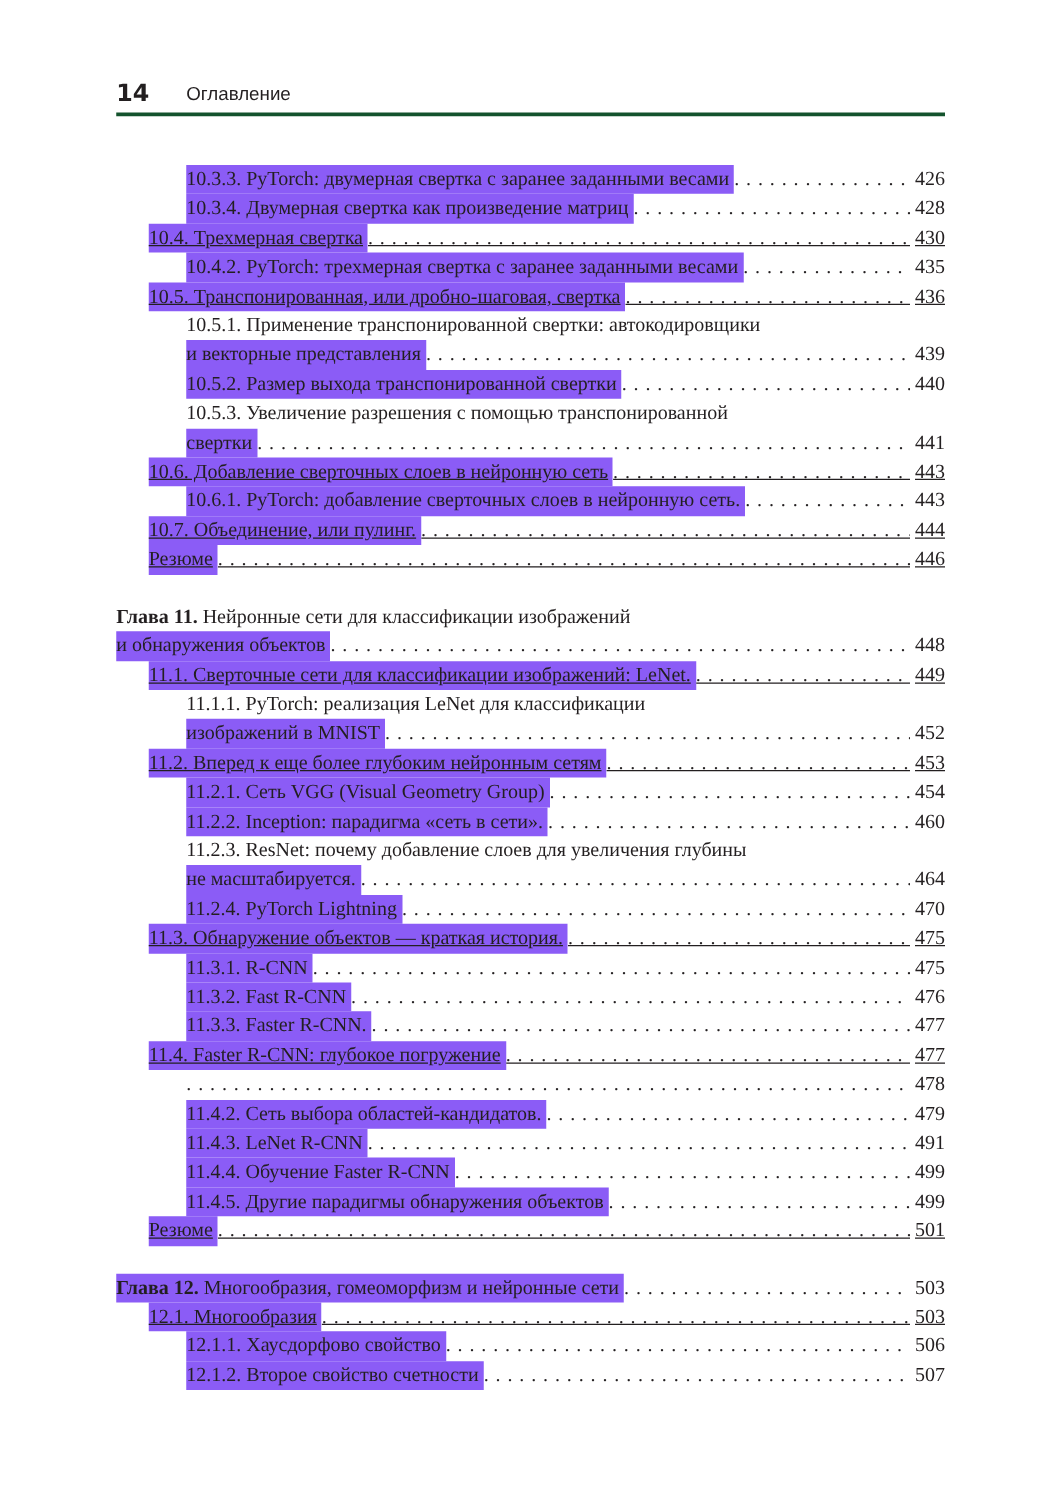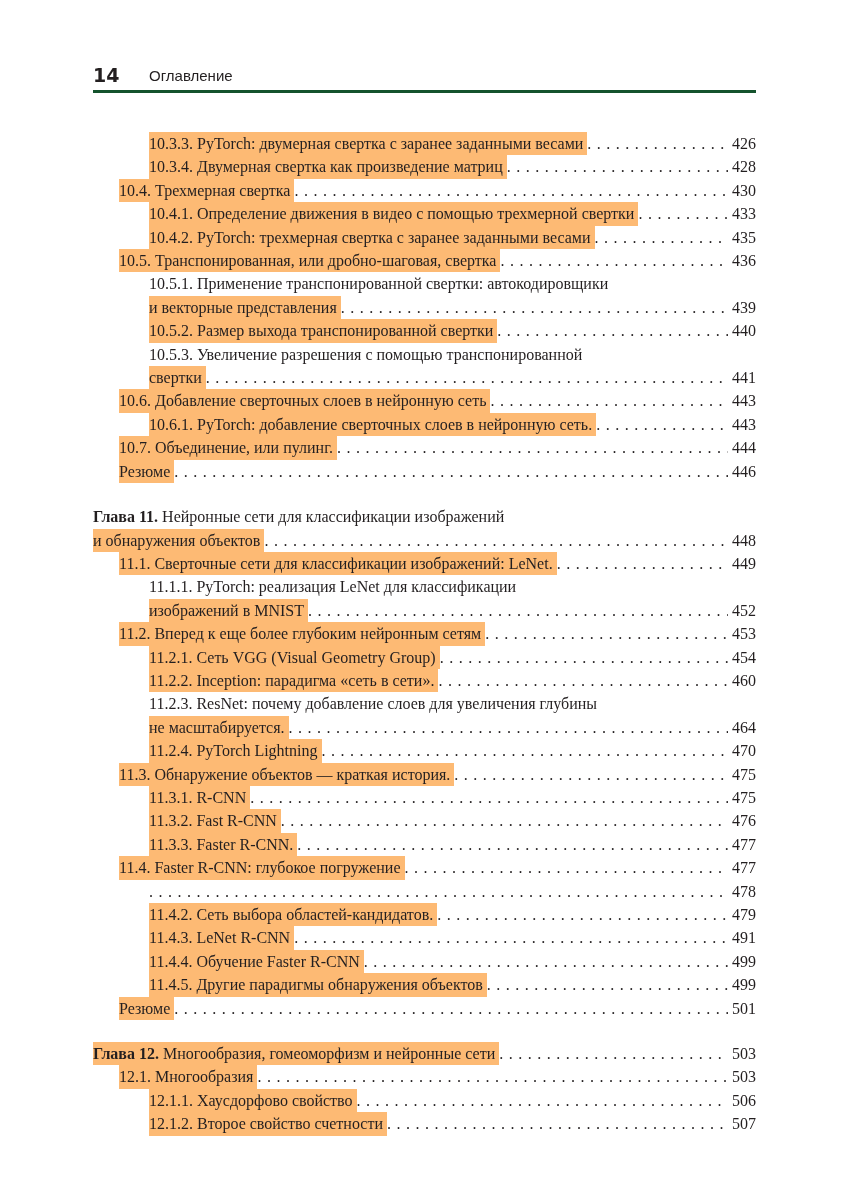--- a/index.html
+++ b/index.html
@@ -3,25 +3,25 @@
   <meta charset="utf-8">
   <style>
     html, body { margin: 0; padding: 0; background: #ffffff; }
     body { width: 849px; height: 1200px; position: relative; overflow: hidden; color: #231f20; }
     .header { position: absolute; left: 93px; top: 62px; width: 663px; height: 28px; border-bottom: 3px solid #14532d; }
     .page-num { position: absolute; left: 0; top: 0; font-family: "DejaVu Sans", sans-serif; font-weight: bold; font-size: 19px; line-height: 26px; color: #231f20; }
     .running-title { position: absolute; left: 56px; top: 2px; font-family: Liberation Sans, sans-serif; font-size: 15px; line-height: 24px; color: #231f20; }
     .toc { position: absolute; left: 93px; top: 132px; width: 663px; font-family: "Liberation Serif", serif; font-size: 16px; color: #231f20; }
     .entry { position: relative; line-height: 23.4px; }
     .entry.l0 { padding-left: 0; }
-    .entry.l1 { padding-left: 26px; }
+    .entry.l1 { padding-left: 26px; text-decoration: underline; }
     .entry.l2 { padding-left: 56px; }
     .entry.gap { margin-top: 22px; }
     .line { display: flex; align-items: baseline; white-space: nowrap; }
-    .line .t { flex: 0 0 auto; padding-right: 4px; background: #fdba74; }
+    .line .t { flex: 0 0 auto; padding-right: 4px; background: #8b5cf6; }
     .line .dots { flex: 1 1 auto; overflow: hidden; white-space: nowrap; letter-spacing: 5.4px; color: #231f20; }
     .line .dots::before { content: ". . . . . . . . . . . . . . . . . . . . . . . . . . . . . . . . . . . . . . . . . . . . . . . . . . . . . . . . . . . . . . . . . . . . . . . . . . . . . . . . . . . . . . . . . . . . . . . . . . . . . . . . . . . . . . . ."; letter-spacing: 0; word-spacing: 1.5px; }
     .line .pg { flex: 0 0 auto; padding-left: 4px; text-align: right; }
     .first { white-space: nowrap; }
     .chap { font-weight: bold; }
   </style>
 </head>
 <body>
 
 <div class="header">
@@ -46,27 +46,20 @@
     </div>
     <div class="entry l1">
       <div class="line">
         <span class="t"><span>10.4. Трехмерная свертка</span></span>
         <span class="dots"></span>
         <span class="pg">430</span>
       </div>
     </div>
     <div class="entry l2">
       <div class="line">
-        <span class="t"><span>10.4.1. Определение движения в видео с помощью трехмерной свертки</span></span>
-        <span class="dots"></span>
-        <span class="pg">433</span>
-      </div>
-    </div>
-    <div class="entry l2">
-      <div class="line">
         <span class="t"><span>10.4.2. PyTorch: трехмерная свертка с заранее заданными весами</span></span>
         <span class="dots"></span>
         <span class="pg">435</span>
       </div>
     </div>
     <div class="entry l1">
       <div class="line">
         <span class="t"><span>10.5. Транспонированная, или дробно-шаговая, свертка</span></span>
         <span class="dots"></span>
         <span class="pg">436</span>

